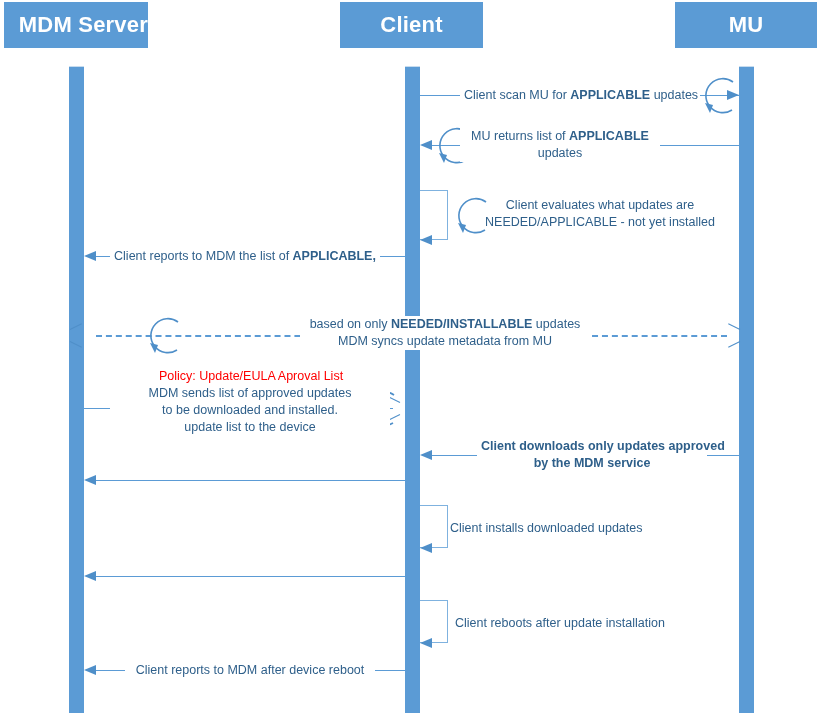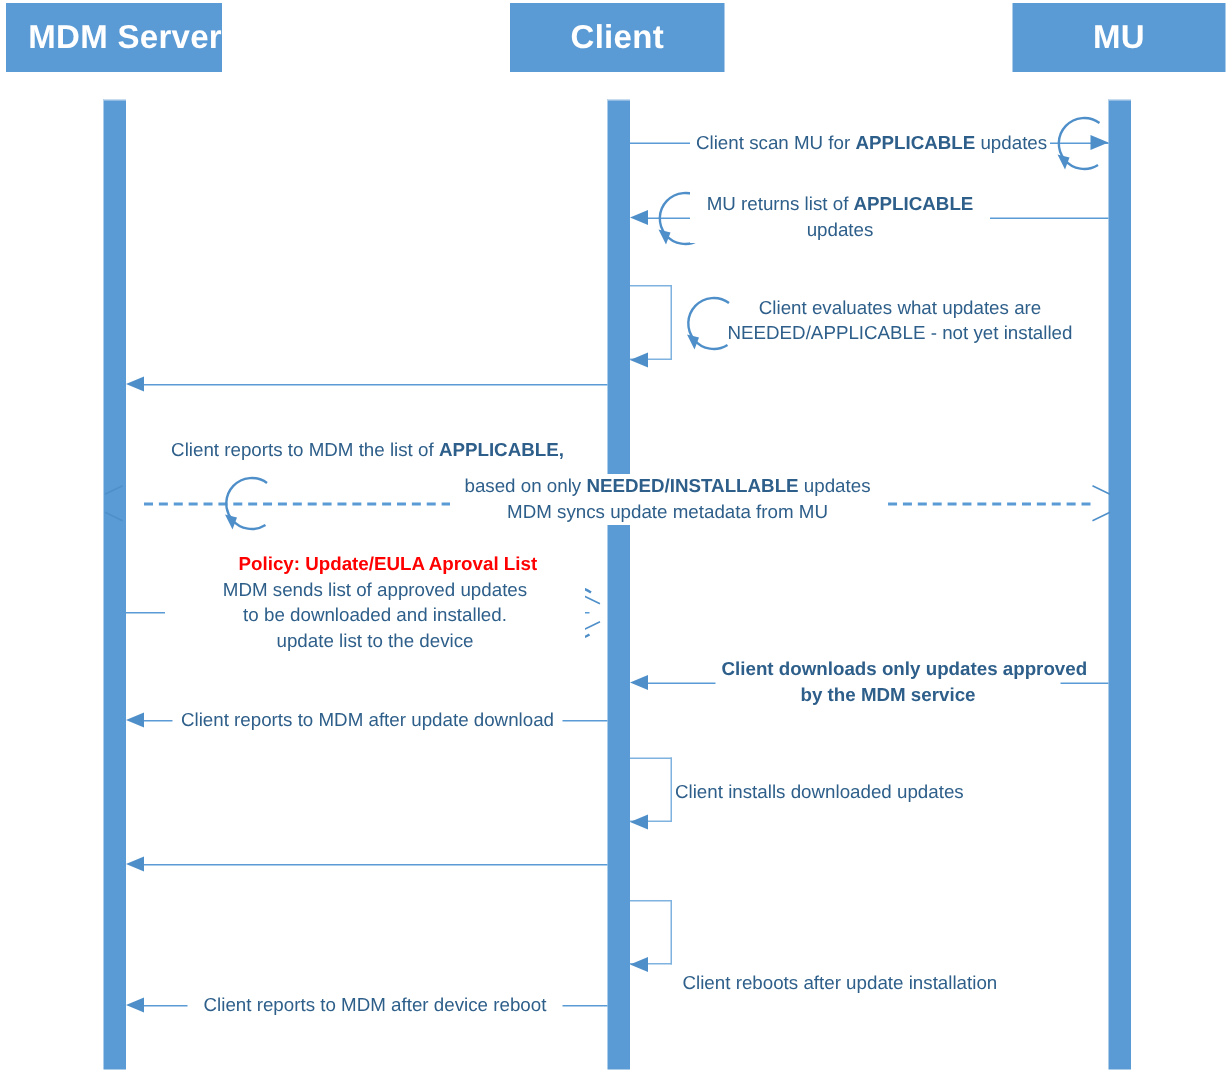--- a/index.html
+++ b/index.html
@@ -83,21 +83,21 @@
   .label {
     position: absolute;
     color: #2E5F8A;
     font-size: 12.5px;
     line-height: 17px;
     text-align: center;
     white-space: nowrap;
     pointer-events: none;
   }
   .label .strong { font-weight: bold; }
-  .label.policy { color: #FF0000; font-weight: bold; }
+  .label.policy { color: #FF0000; font-weight: normal; }
   .label.boxed {
     background: #ffffff;
     padding: 0 4px;
   }
   
   .selfbox {
     position: absolute;
     border: 1.4px solid #7FB2DF;
     border-left: none;
     background: transparent;
@@ -168,21 +168,21 @@
   </div>
   <div class="label" style="left:480px; top:197px; width:240px;">
     <div>Client evaluates what updates are</div>
     <div>NEEDED/APPLICABLE - not yet installed</div>
   </div>
 
   <div class="msg" style="left:84px; top:256px; width:321px;">
     <div class="line" style="left:12px; width:309px;"></div>
     <div class="arrowhead solid-left" style="left:0px;"></div>
   </div>
-  <div class="label boxed" style="left:110px; top:248px; width:270px;margin-top:44px;">
+  <div class="label boxed" style="left:110px; top:248px; width:270px;">
     <div><span>Client reports to MDM the list of </span><span class="strong">APPLICABLE,</span></div>
   </div>
 
   <div class="msg" style="left:84px; top:335px; width:655px;">
     <div class="line dashed" style="left:12px; width:631px;"></div>
     <div class="arrowhead open-right" style="left:-1px; transform:scaleX(-1); transform-origin:left center;"></div>
     <div class="arrowhead open-right" style="left:643px;"></div>
   </div>
   <div class="loop" style="left:139px; top:310px;">
     <svg width="52" height="52" viewBox="0 0 52 52">
@@ -218,38 +218,37 @@
   </div>
   <div class="label boxed" style="left:477px; top:438px; width:230px;font-weight:bold;">
     <div>Client downloads only updates approved</div>
     <div>by the MDM service</div>
   </div>
 
   <div class="msg" style="left:84px; top:480px; width:321px;">
     <div class="line" style="left:12px; width:309px;"></div>
     <div class="arrowhead solid-left" style="left:0px;"></div>
   </div>
-  <div class="label boxed" style="left:115px; top:472px; width:260px;">Client reports to MDM after update download</div>
 
   <div class="selfbox" style="left:420px; top:505px; width:28px; height:43px;"></div>
   <div class="msg" style="left:420px; top:548px; width:0px;">
     <div class="arrowhead solid-left" style="left:0px;"></div>
   </div>
   <div class="label" style="left:450px; top:520px; width:240px; text-align:left;">Client installs downloaded updates</div>
 
   <div class="msg" style="left:84px; top:576px; width:321px;">
     <div class="line" style="left:12px; width:309px;"></div>
     <div class="arrowhead solid-left" style="left:0px;"></div>
   </div>
 
   <div class="selfbox" style="left:420px; top:600px; width:28px; height:43px;"></div>
   <div class="msg" style="left:420px; top:643px; width:0px;">
     <div class="arrowhead solid-left" style="left:0px;"></div>
   </div>
-  <div class="label" style="left:455px; top:615px; width:240px; text-align:left;margin-top:32px;">Client reboots after update installation</div>
+  <div class="label" style="left:455px; top:615px; width:240px; text-align:left;">Client reboots after update installation</div>
 
   <div class="msg" style="left:84px; top:670px; width:321px;">
     <div class="line" style="left:12px; width:309px;"></div>
     <div class="arrowhead solid-left" style="left:0px;"></div>
   </div>
   <div class="label boxed" style="left:125px; top:662px; width:250px;">Client reports to MDM after device reboot</div>
 
 </div>
 
 </body></html>

